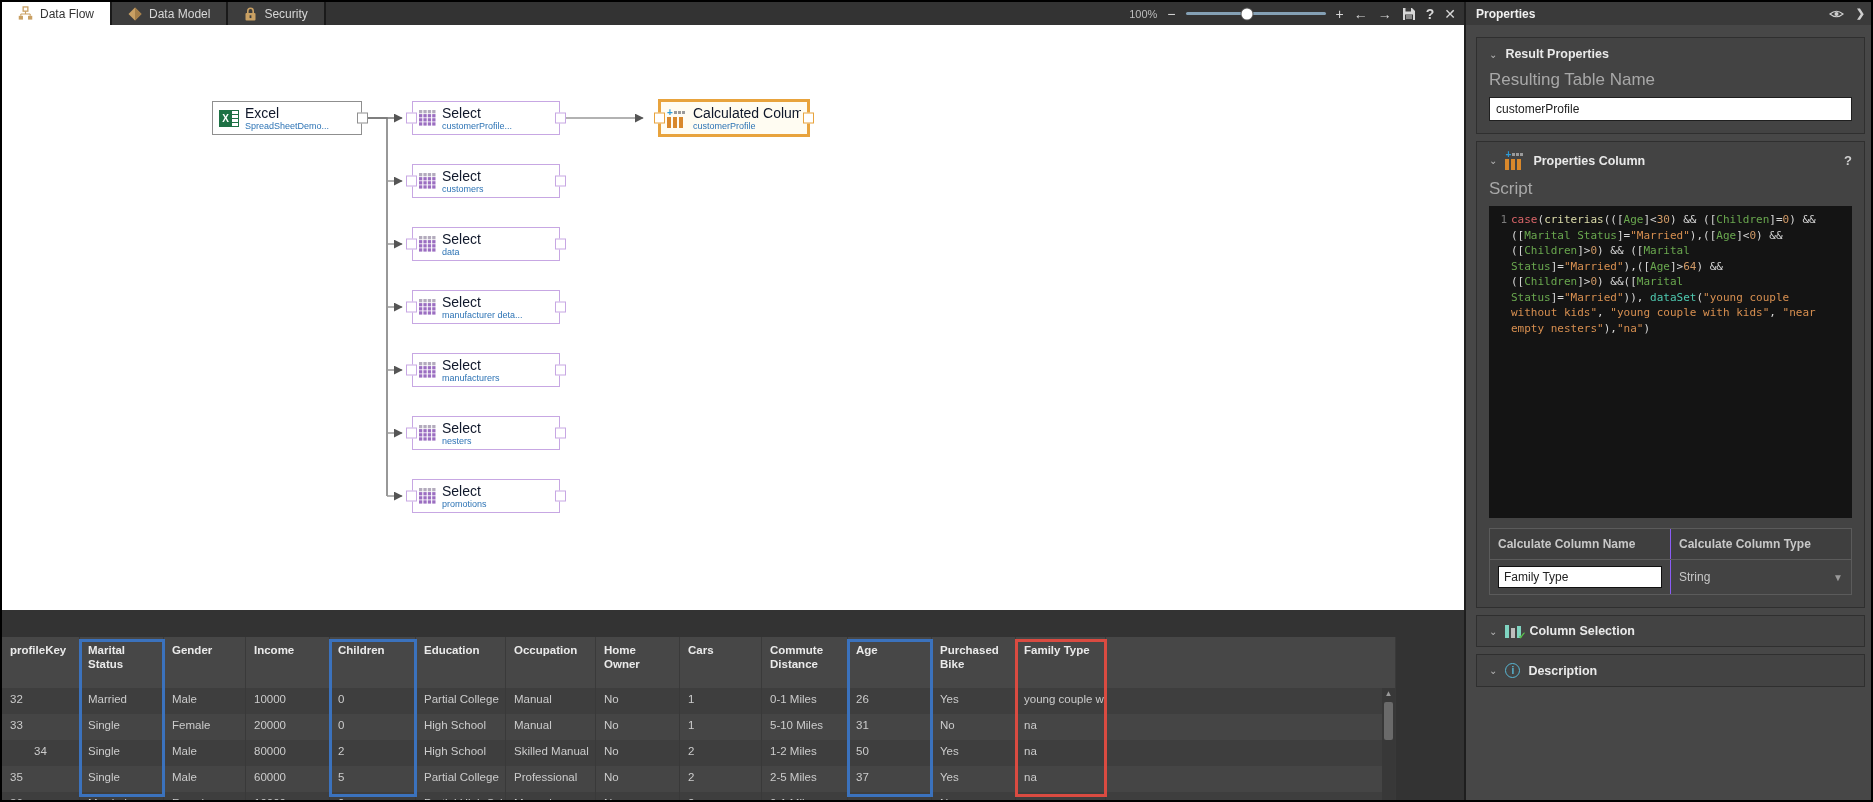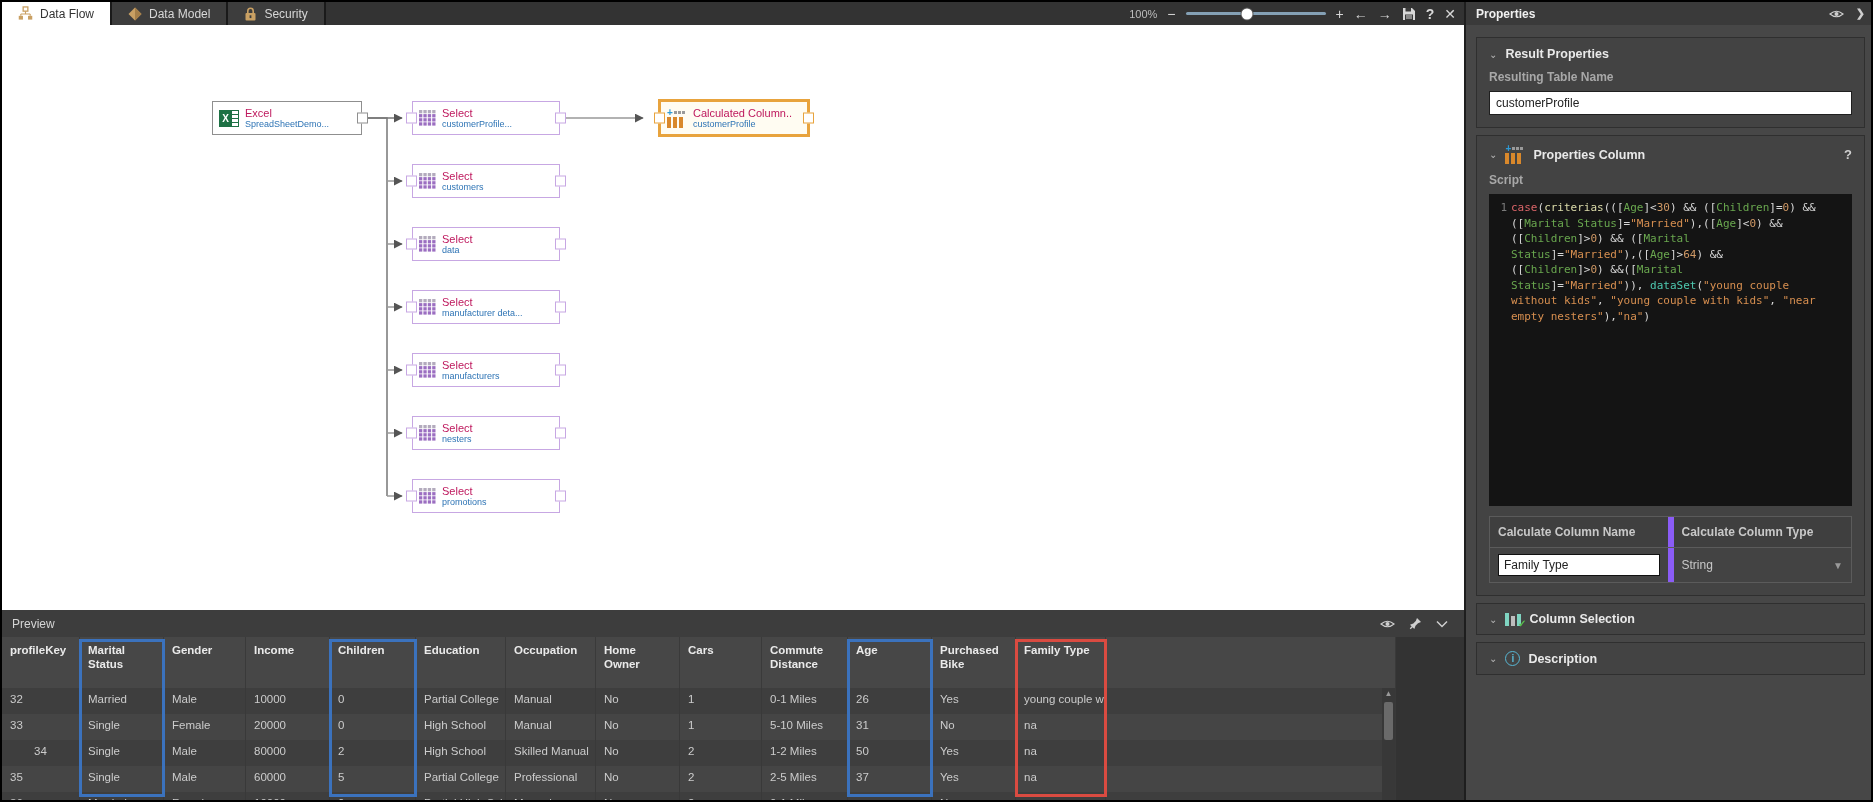--- a/index.html
+++ b/index.html
@@ -22,21 +22,21 @@
   .tb-btn { font-size:14px; color:#d8d8d8; line-height:1; cursor:default; }
   .slider { position:relative; width:140px; height:3px; background:#84a0b5; border-radius:2px; }
   .slider .handle { position:absolute; left:44%; top:50%; width:11px; height:11px;
     background:#fff; border-radius:50%; transform:translate(-50%,-50%); box-shadow:0 0 0 1px #555; }
   
   .canvas { position:absolute; left:0; top:23px; width:1462px; height:585px; background:#fff; }
   .wires { position:absolute; left:0; top:0; width:1462px; height:585px; }
   .node { position:absolute; background:#fff; display:flex; align-items:center;
     padding:0 6px; gap:6px; }
   .node .txt { overflow:hidden; }
-  .node .title { font-size:11px; color:#be185d; white-space:nowrap; }
+  .node .title { font-size:14px; color:#0f172a; white-space:nowrap; }
   .node .sub { font-size:9px; color:#2e74b5; white-space:nowrap; }
   .excel-node { left:210px; top:76px; width:150px; height:34px; border:1px solid #8f8f8f; }
   .select-node { left:410px; width:148px; height:34px; border:1px solid #c7a7e3; }
   .calc-node { left:656px; top:74px; width:152px; height:38px; border:3px solid #e8a33d; background:#fffcf2; }
   .port { position:absolute; width:11px; height:11px; background:#fff; border:1px solid #8f8f8f; }
   .port.purple { border-color:#c7a7e3; }
   .port.orange { border-color:#e8a33d; }
   .port.left { left:-7px; top:50%; transform:translateY(-50%); }
   .port.right { right:-7px; top:50%; transform:translateY(-50%); }
   
@@ -76,33 +76,33 @@
     background:#474747; border-left:2px solid #1e1e1e; }
   .props-header { height:23px; background:#3a3a3a; display:flex; align-items:center;
     padding:0 10px; color:#f0f0f0; font-size:12px; font-weight:bold; }
   .props-header .ph-icons { margin-left:auto; display:flex; gap:12px; align-items:center; color:#cfcfcf; }
   .props-body { padding:12px 10px; }
   .sect { background:#434343; border:1px solid #2f2f2f; margin-bottom:7px; padding:9px 12px 12px; }
   .sect.compact { padding:8px 12px; }
   .sect-head { display:flex; align-items:center; gap:8px; color:#e9e9e9; font-size:12.5px; font-weight:bold; }
   .chev { color:#b5b5b5; font-size:10px; font-weight:normal; }
   .qmark { margin-left:auto; color:#d0d0d0; font-weight:bold; font-size:13px; }
-  .sect-label { color:#a8a8a8; font-size:12px; margin:9px 0 7px; font-weight:bold; }
+  .sect-label { color:#a8a8a8; font-size:17px; margin:9px 0 7px; font-weight:normal; }
   .text-input { width:100%; height:24px; border:1px solid #1f1f1f; background:#fff; color:#222;
     font-size:12px; padding:0 6px; font-family:"Liberation Sans", sans-serif; }
   .codebox { background:#141414; height:312px; display:flex; padding:6px 4px; overflow:hidden; }
   .gutter { width:18px; text-align:right; color:#7a7a7a; font-family:"DejaVu Sans Mono", monospace;
     font-size:11px; line-height:15.5px; flex:0 0 auto; padding-right:4px; }
   .code { width:305px; font-family:"DejaVu Sans Mono", monospace; font-size:11px; line-height:15.5px;
     white-space:pre-wrap; word-wrap:break-word; color:#d8d8d8; }
   .tok-k { color:#d96468; } .tok-f { color:#dcdcaa; } .tok-d { color:#4ec9b0; }
   .tok-c { color:#6aa84f; } .tok-n { color:#d19a66; } .tok-s { color:#d78f50; } .tok-p { color:#d8d8d8; }
   .cc-table { margin-top:10px; border:1px solid #5b5b5b; }
   .cc-row { display:flex; }
-  .cc-cell { flex:1; border-right:6px solid #8b5cf6; padding:6px 8px; color:#c8c8c8; font-size:12px; }
+  .cc-cell { flex:1; border-right:1px solid #8b5cf6; padding:6px 8px; color:#c8c8c8; font-size:12px; }
   .cc-cell:last-child { border-right:none; }
   .cc-head .cc-cell { background:#3f3f3f; font-weight:bold; padding:8px 8px; }
   .cc-val { display:flex; align-items:center; border-top:1px solid #5b5b5b; }
   .cc-name-input { width:100%; height:22px; background:#fff; border:1px solid #111; color:#222;
     font-size:12px; padding:0 5px; font-family:"Liberation Sans", sans-serif; }
   .cc-type { display:flex; align-items:center; }
   .cc-caret { margin-left:auto; color:#9a9a9a; font-size:10px; }
   .cs-icon { display:inline-flex; gap:2px; align-items:flex-end; position:relative; }
   .cs-icon i { width:4px; height:13px; display:inline-block; }
   .cs-icon i:nth-child(1){ background:#7fd4c1; } .cs-icon i:nth-child(2){ background:#bdbdbd; height:10px;}
@@ -410,36 +410,20 @@
       <span class="txt">
         <div class="title">Calculated Column..</div>
         <div class="sub">customerProfile</div>
       </span>
       <span class="port orange left"></span>
       <span class="port orange right"></span>
     </div>
   </div>
 
   <div class="preview">
-    <div class="pv-bar">
-      <span>Preview</span>
-      <span class="pv-icons">
-        <svg width="15" height="12" viewBox="0 0 15 12">
-          <path d="M1 6 Q7.5 0.5 14 6 Q7.5 11.5 1 6 Z" fill="none" stroke="#cfcfcf" stroke-width="1.2"></path>
-          <circle cx="7.5" cy="6" r="2" fill="#cfcfcf"></circle>
-        </svg>
-        <svg width="13" height="13" viewBox="0 0 13 13">
-          <path d="M8 1 L12 5 L9 6.2 L6.5 8.7 L5.3 12 L1 7.7 L4.3 6.5 L6.8 4 Z" fill="#cfcfcf"></path>
-          <path d="M4 9 L1.2 11.8" stroke="#cfcfcf" stroke-width="1.3"></path>
-        </svg>
-        <svg width="12" height="8" viewBox="0 0 12 8">
-          <path d="M1 1.5 L6 6.5 L11 1.5" fill="none" stroke="#cfcfcf" stroke-width="1.5"></path>
-        </svg>
-      </span>
-    </div>
     <div class="pv-head" id="pv-head">
         <div class="pv-hcell" style="width: 78px;">profileKey</div>
         <div class="pv-hcell" style="width: 84px;">Marital Status</div>
         <div class="pv-hcell" style="width: 82px;">Gender</div>
         <div class="pv-hcell" style="width: 84px;">Income</div>
         <div class="pv-hcell" style="width: 86px;">Children</div>
         <div class="pv-hcell" style="width: 90px;">Education</div>
         <div class="pv-hcell" style="width: 90px;">Occupation</div>
         <div class="pv-hcell" style="width: 84px;">Home Owner</div>
         <div class="pv-hcell" style="width: 82px;">Cars</div>

